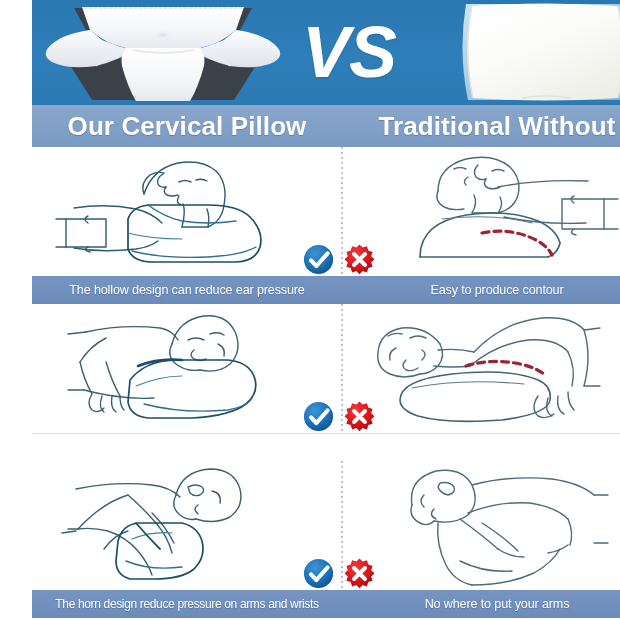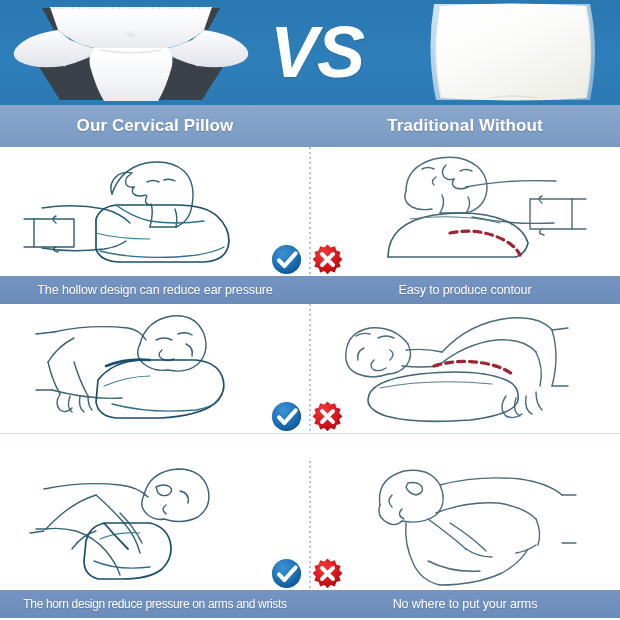--- a/index.html
+++ b/index.html
@@ -10,20 +10,21 @@
     overflow: hidden;
     font-family: "Liberation Sans", sans-serif;
     background: #ffffff;
   }
 
   #infographic {
     position: relative;
     width: 620px;
     height: 620px;
     background: #ffffff;
+    padding-left: 32px;
   }
 
   
   .hero {
     position: relative;
     width: 620px;
     height: 105px;
     background: #2d7cb5;
     background: linear-gradient(180deg, #2a78b2 0%, #2e7eb9 55%, #2b7ab4 100%);
     overflow: hidden;
@@ -64,21 +65,21 @@
     display: flex;
   }
 
   .titlebar-cell {
     width: 310px;
     height: 42px;
     display: flex;
     align-items: center;
     justify-content: center;
     color: #ffffff;
-    font-size: 17px;
+    font-size: 26px;
     font-weight: bold;
     letter-spacing: 0.1px;
     text-shadow: 0 1px 1px rgba(40,70,110,0.35);
   }
 
   
   .rows { position: relative; width: 620px; }
 
   .row { position: relative; width: 620px; height: 157px; }
 

